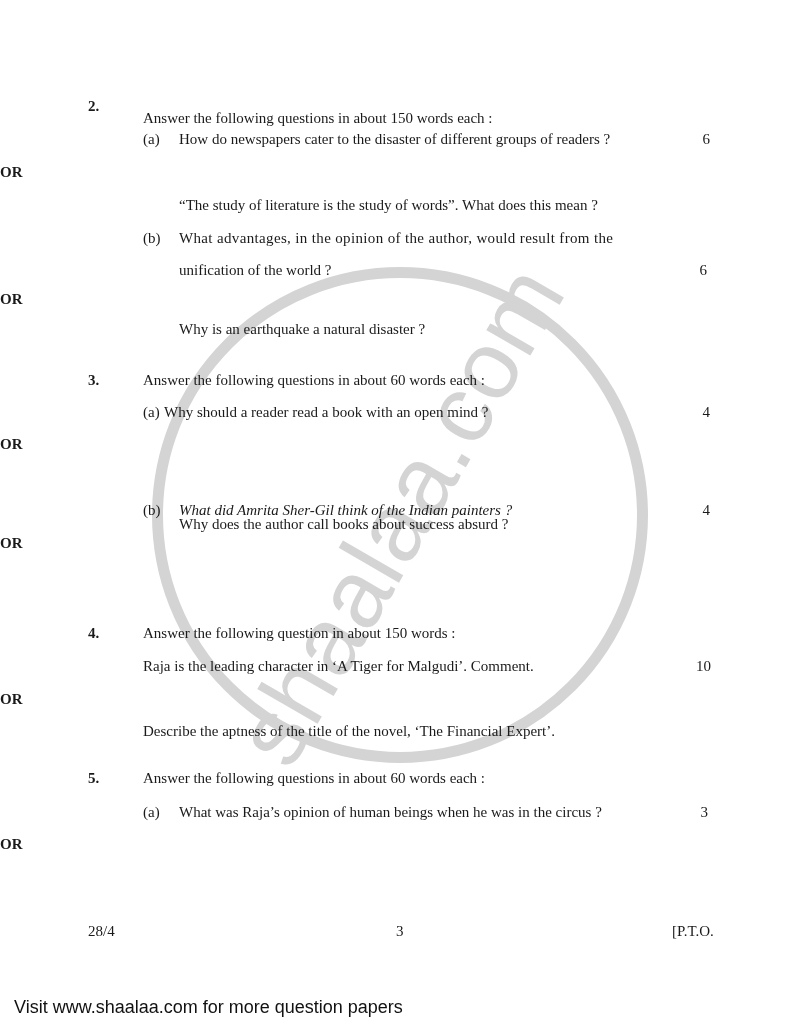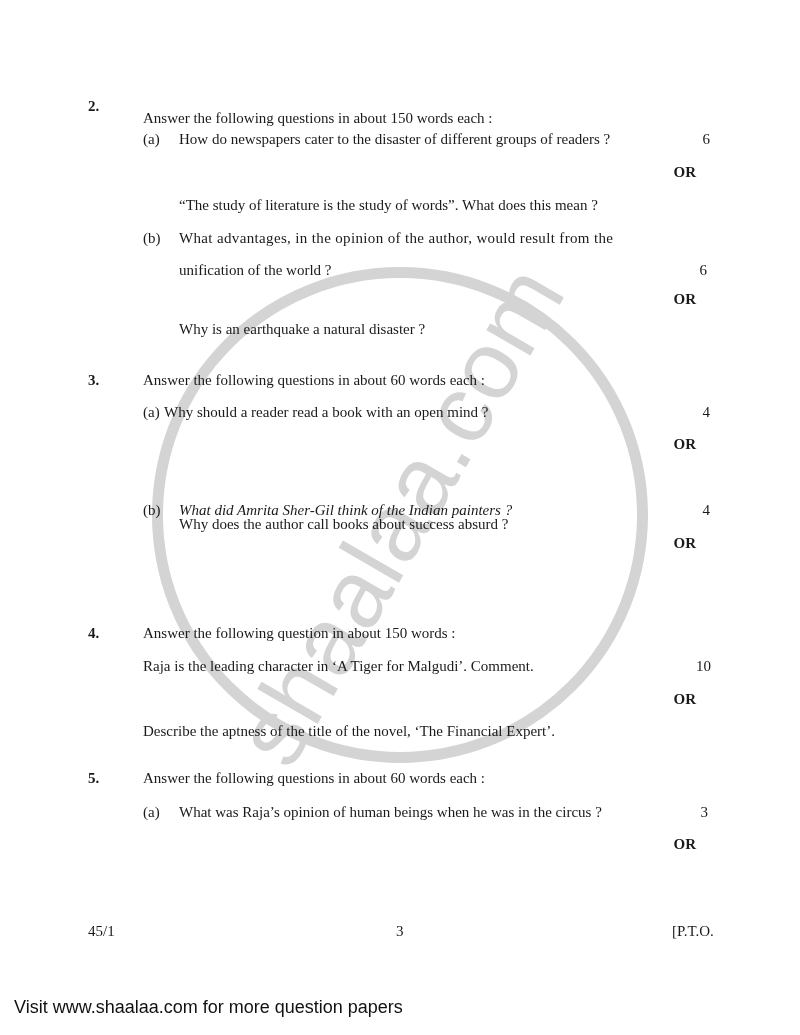--- a/index.html
+++ b/index.html
@@ -46,21 +46,21 @@
     .line {
       position: absolute;
       font-size: 15px;
       line-height: 18px;
       white-space: nowrap;
       z-index: 1;
     }
     .qnum { font-weight: bold; }
     .or {
       font-weight: bold;
-      left: 0; width: 696px; text-align: right;
+      left: 0; width: 696px; text-align: left;
     }
     .marks { text-align: right; width: 30px; }
     .footer {
       position: absolute;
       font-size: 15px;
       line-height: 18px;
       white-space: nowrap;
     }
     .visit {
       position: absolute;
@@ -125,18 +125,18 @@
 
   <div class="line qnum" style="left:88px; top:769px;">5.</div>
   <div class="line" style="left:143px; top:769px;">Answer the following questions in about 60 words each :</div>
 
   <div class="line" style="left:143px; top:803px;">(a)</div>
   <div class="line" style="left:179px; top:803px;">What was Raja’s opinion of human beings when he was in the circus ?</div>
   <div class="line marks" style="left:678px; top:803px;">3</div>
 
   <div class="line or" style="top:835px;">OR</div>
 
-  <div class="footer" style="left:88px; top:922px;">45/1</div>
+  <div class="footer" style="left:88px; top:922px;">28/4</div>
   <div class="footer" style="left:396px; top:922px;">3</div>
   <div class="footer" style="left:672px; top:922px;">[P.T.O.</div>
 
   <div class="visit">Visit www.shaalaa.com for more question papers</div>
 </div>
 
 </body></html>

